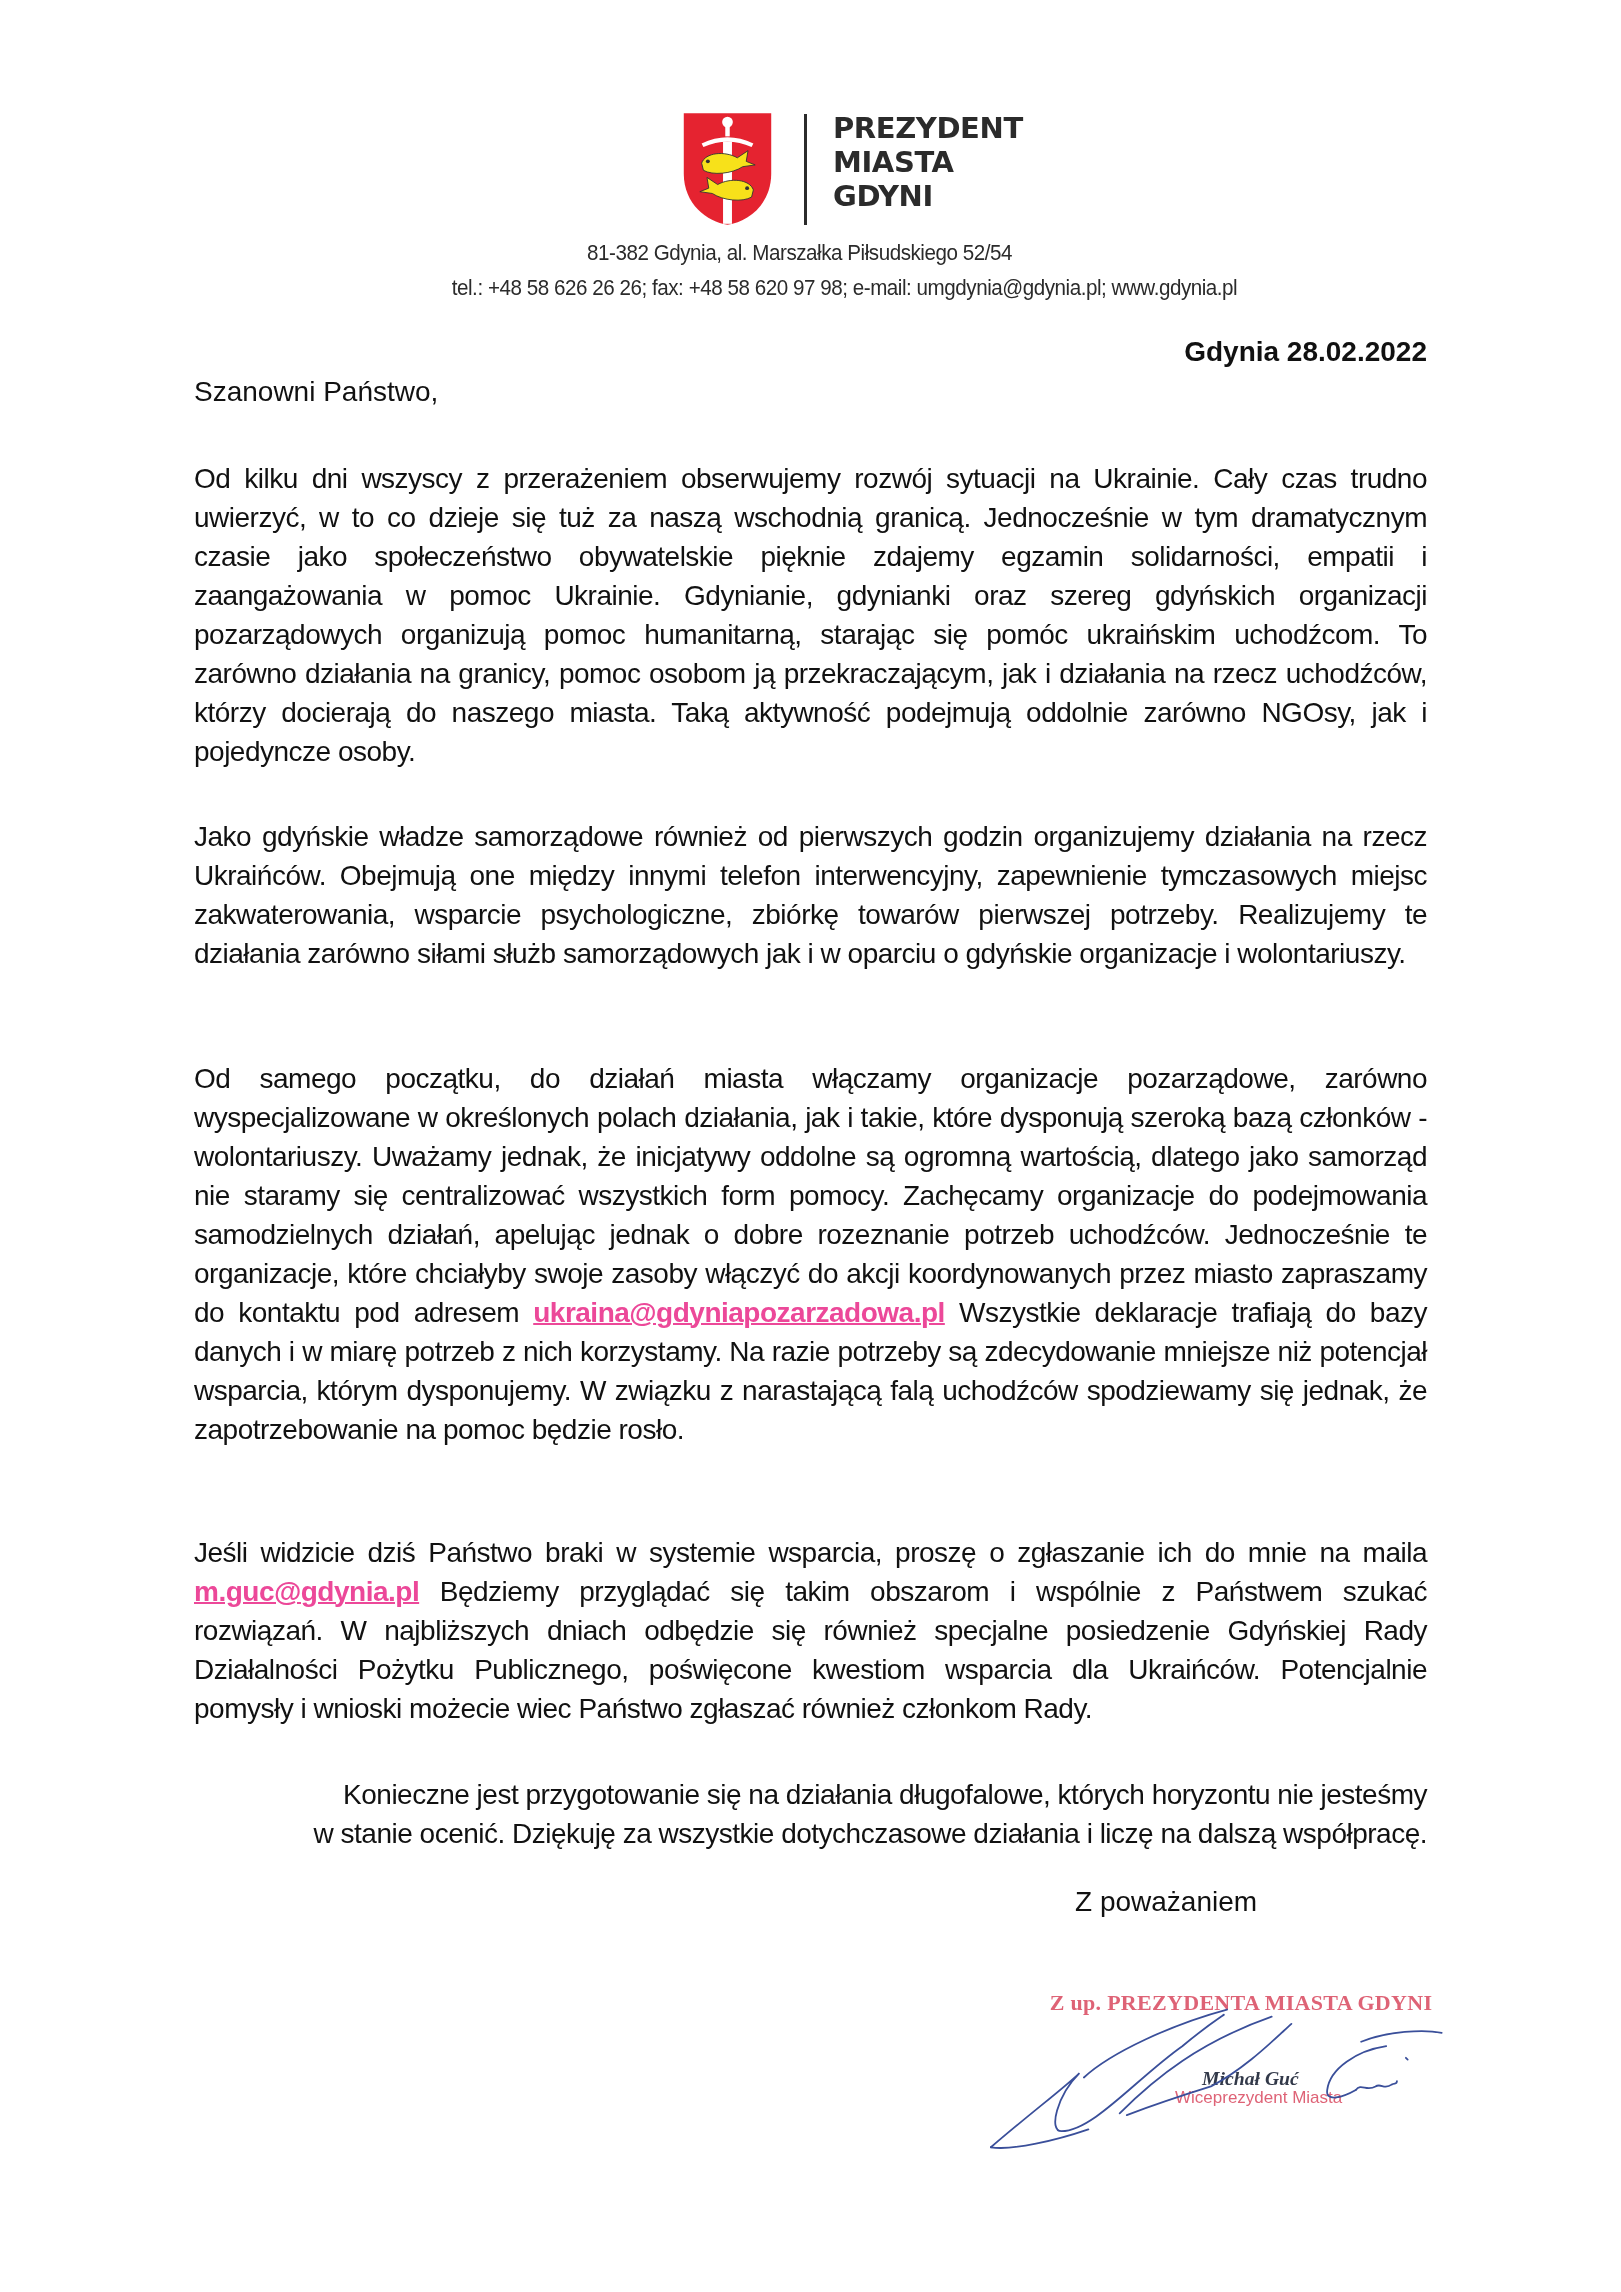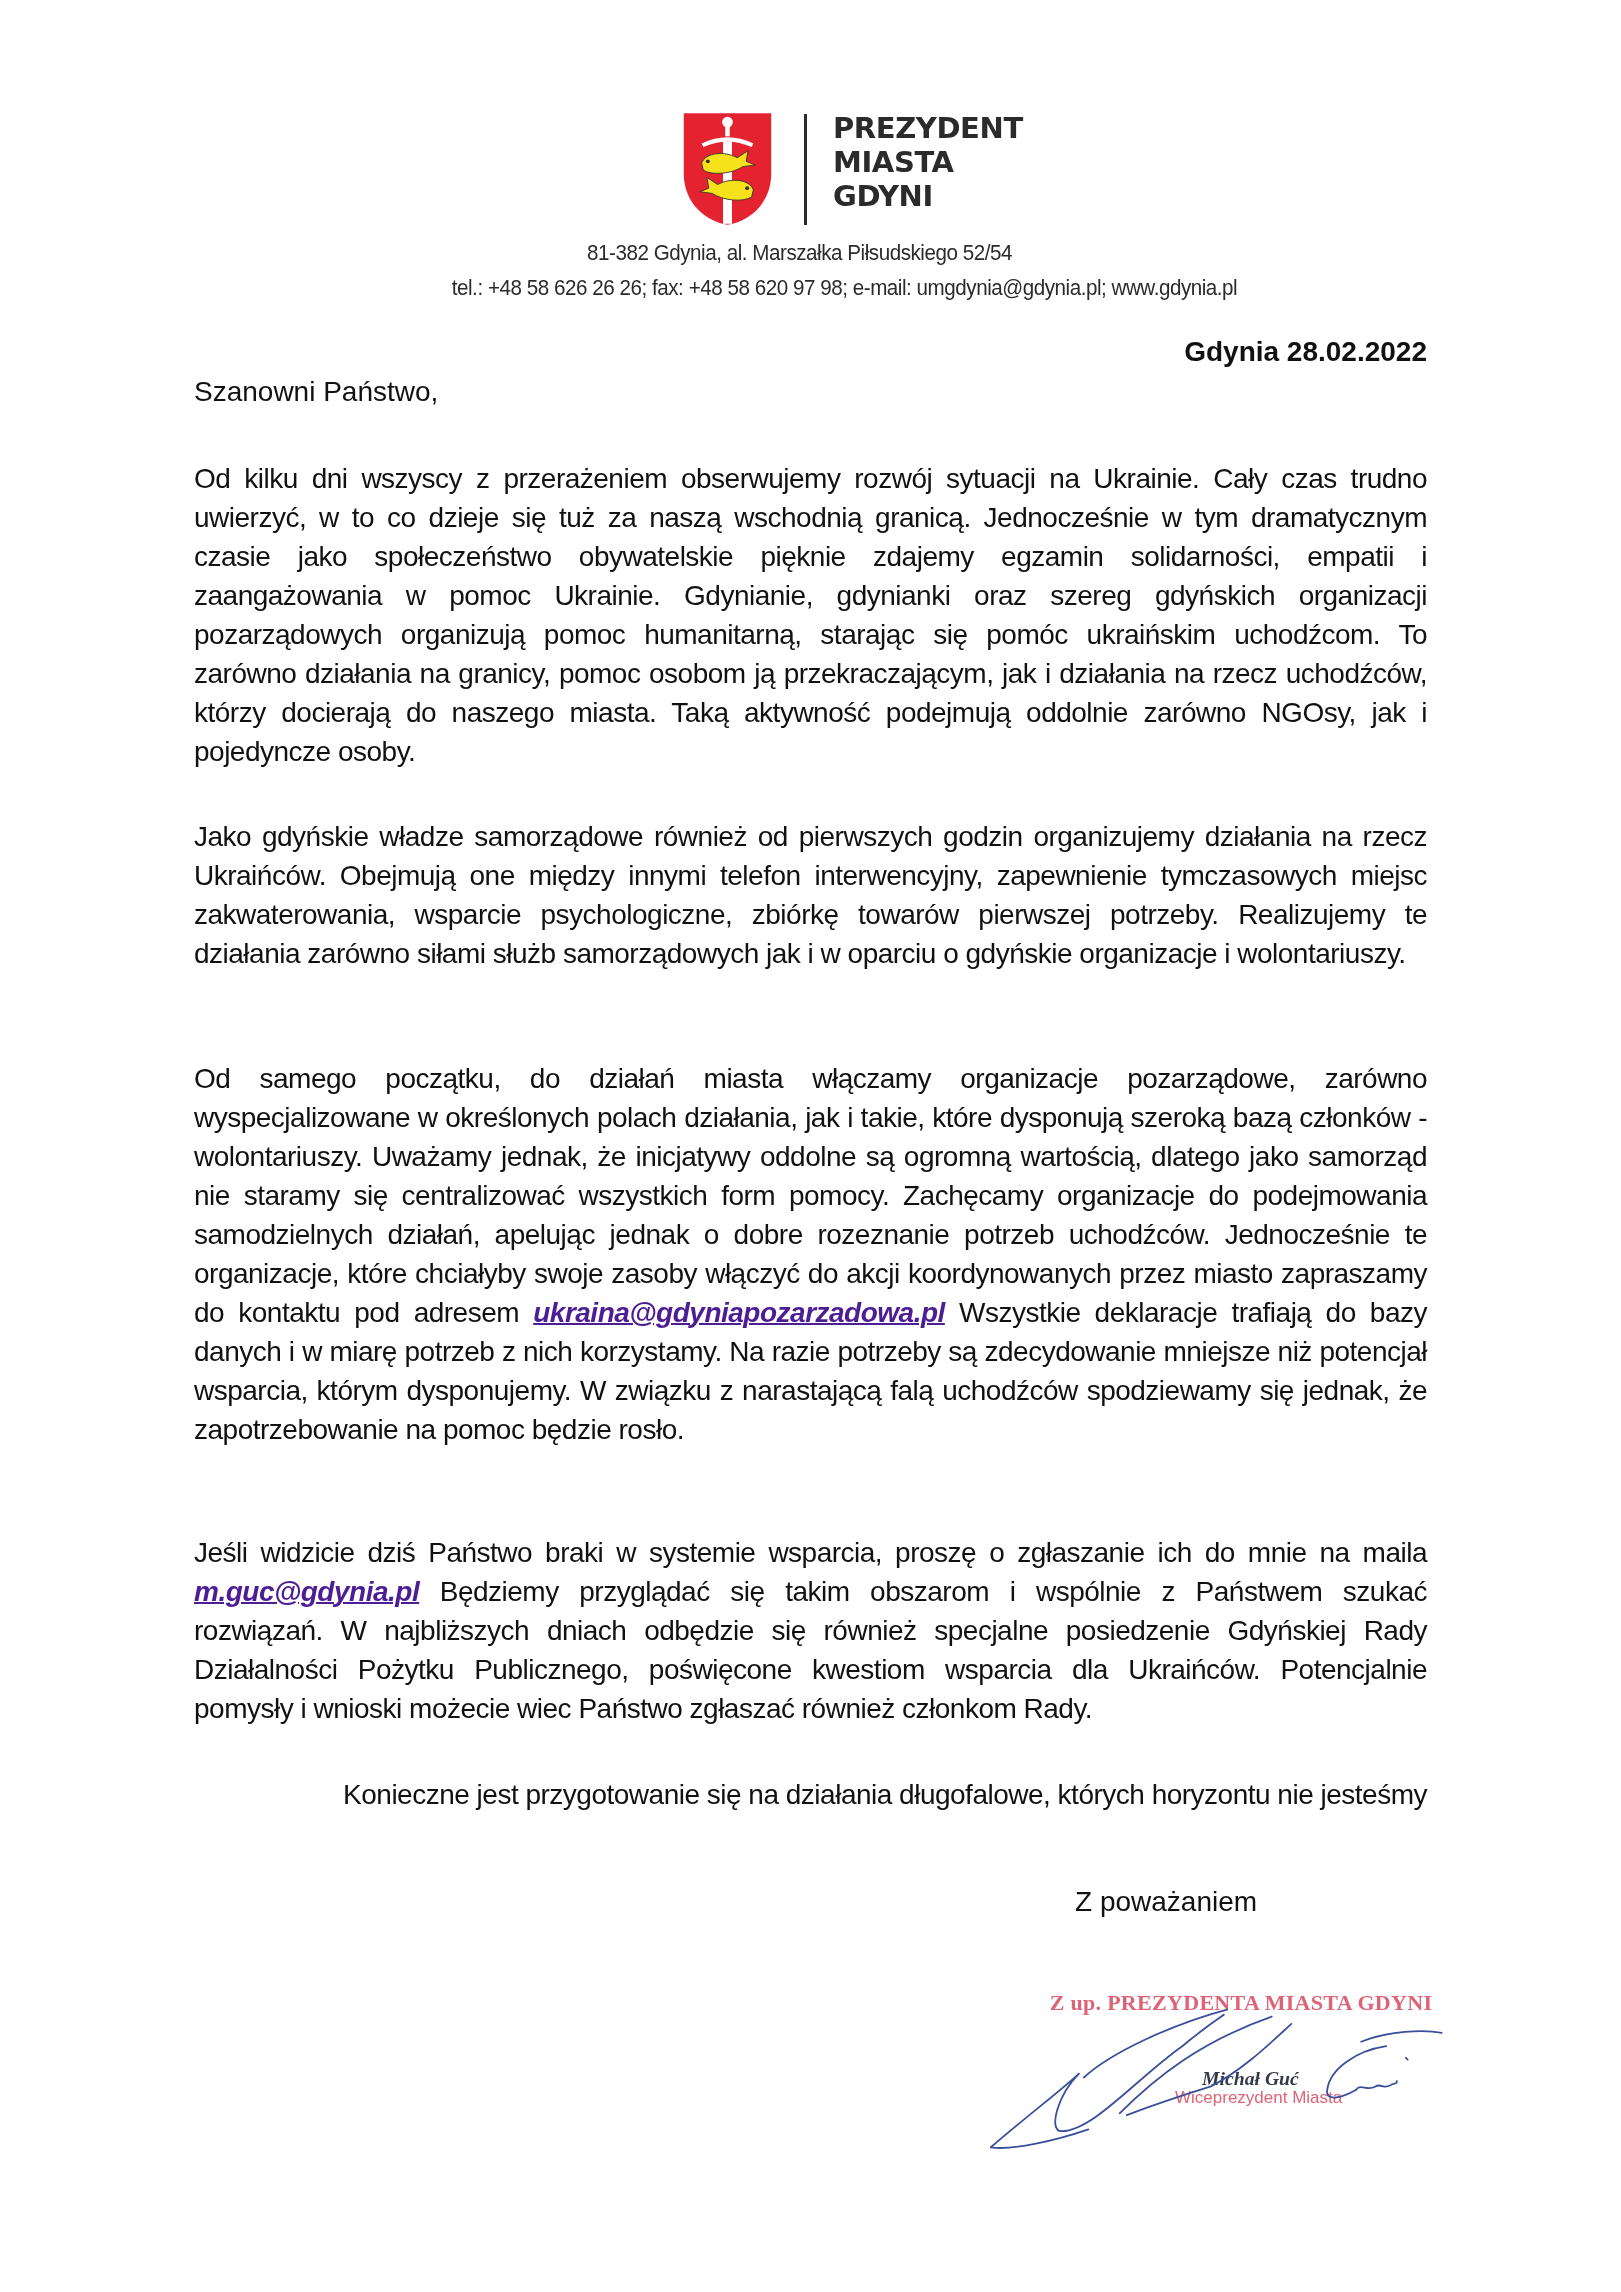--- a/index.html
+++ b/index.html
@@ -17,21 +17,21 @@
           font-size: 22.4px; color: #2b2b2b; letter-spacing: -0.5px; white-space: nowrap; transform: scaleX(0.92); }
   .addr.l1 { top: 240px; left: -10.7px; }
   .addr.l2 { top: 275px; left: 34px; }
 
   
   .date { position: absolute; top: 336px; right: 194px; font-size: 28px; color: #111; white-space: nowrap; font-weight: bold; }
   .salutation { position: absolute; left: 194px; top: 376px; font-size: 28px; white-space: nowrap; }
 
   .para { position: absolute; left: 194px; width: 1233px; font-size: 28px; line-height: 39px;
           text-align: justify; color: #111; letter-spacing: -0.5px; word-spacing: 0px; }
-  .para .link { color: #4c1d95; font-weight: bold; text-decoration: underline; text-decoration-thickness: 1.8px; font-style: italic; }
+  .para .link { color: #ec4899; font-weight: bold; text-decoration: underline; text-decoration-thickness: 1.8px; }
   .p1 { top: 459px; }
   .p2 { top: 817px; }
   .p3 { top: 1059px; }
   .p4 { top: 1533px; }
   .p5 { top: 1775px; text-align: right; }
 
   .closing { position: absolute; left: 1075px; top: 1886px; font-size: 28px; white-space: nowrap; }
 
   
   .stamp { position: absolute; left: 1030px; top: 1970px; width: 430px; height: 197px; }
@@ -76,20 +76,21 @@
 
 <p class="para p1" style="margin:0">Od kilku dni wszyscy z przerażeniem obserwujemy rozwój sytuacji na Ukrainie. Cały czas trudno uwierzyć, w to co dzieje się tuż za naszą wschodnią granicą. Jednocześnie w tym dramatycznym czasie jako społeczeństwo obywatelskie pięknie zdajemy egzamin solidarności, empatii i zaangażowania w pomoc Ukrainie. Gdynianie, gdynianki oraz szereg gdyńskich organizacji pozarządowych organizują pomoc humanitarną, starając się pomóc ukraińskim uchodźcom. To zarówno działania na granicy, pomoc osobom ją przekraczającym, jak i działania na rzecz uchodźców, którzy docierają do naszego miasta. Taką aktywność podejmują oddolnie zarówno NGOsy, jak i pojedyncze osoby.</p>
 <p class="para p2" style="margin:0">Jako gdyńskie władze samorządowe również od pierwszych godzin organizujemy działania na rzecz Ukraińców. Obejmują one między innymi telefon interwencyjny, zapewnienie tymczasowych miejsc zakwaterowania, wsparcie psychologiczne, zbiórkę towarów pierwszej potrzeby. Realizujemy te działania zarówno siłami służb samorządowych jak i w oparciu o gdyńskie organizacje i wolontariuszy.</p>
 
 <p class="para p3" style="margin:0"><span>Od samego początku, do działań miasta włączamy organizacje pozarządowe, zarówno wyspecjalizowane w określonych polach działania, jak i takie, które dysponują szeroką bazą członków - wolontariuszy. Uważamy jednak, że inicjatywy oddolne są ogromną wartością, dlatego jako samorząd nie staramy się centralizować wszystkich form pomocy. Zachęcamy organizacje do podejmowania samodzielnych działań, apelując jednak o dobre rozeznanie potrzeb uchodźców. Jednocześnie te organizacje, które chciałyby swoje zasoby włączyć do akcji koordynowanych przez miasto zapraszamy do kontaktu pod adresem </span><a class="link">ukraina@gdyniapozarzadowa.pl</a><span> Wszystkie deklaracje trafiają do bazy danych i w miarę potrzeb z nich korzystamy. Na razie potrzeby są zdecydowanie mniejsze niż potencjał wsparcia, którym dysponujemy. W związku z narastającą falą uchodźców spodziewamy się jednak, że zapotrzebowanie na pomoc będzie rosło.</span></p>
 
 <p class="para p4" style="margin:0"><span>Jeśli widzicie dziś Państwo braki w systemie wsparcia, proszę o zgłaszanie ich do mnie na maila </span><a class="link">m.guc@gdynia.pl</a><span> Będziemy przyglądać się takim obszarom i wspólnie z Państwem szukać rozwiązań. W najbliższych dniach odbędzie się również specjalne posiedzenie Gdyńskiej Rady Działalności Pożytku Publicznego, poświęcone kwestiom wsparcia dla Ukraińców. Potencjalnie pomysły i wnioski możecie wiec Państwo zgłaszać również członkom Rady.</span></p>
 
 <div class="para p5">
   <div>Konieczne jest przygotowanie się na działania długofalowe, których horyzontu nie jesteśmy</div>
+  <div>w stanie ocenić. Dziękuję za wszystkie dotychczasowe działania i liczę na dalszą współpracę.</div>
 </div>
 
 <div class="closing">Z poważaniem</div>
 
 <div class="stamp">
   <div class="stamp-line1">Z up. PREZYDENTA MIASTA GDYNI</div>
   <div class="stamp-name">Michał Guć</div>
   <div class="stamp-title">Wiceprezydent Miasta</div>
 </div>
 

